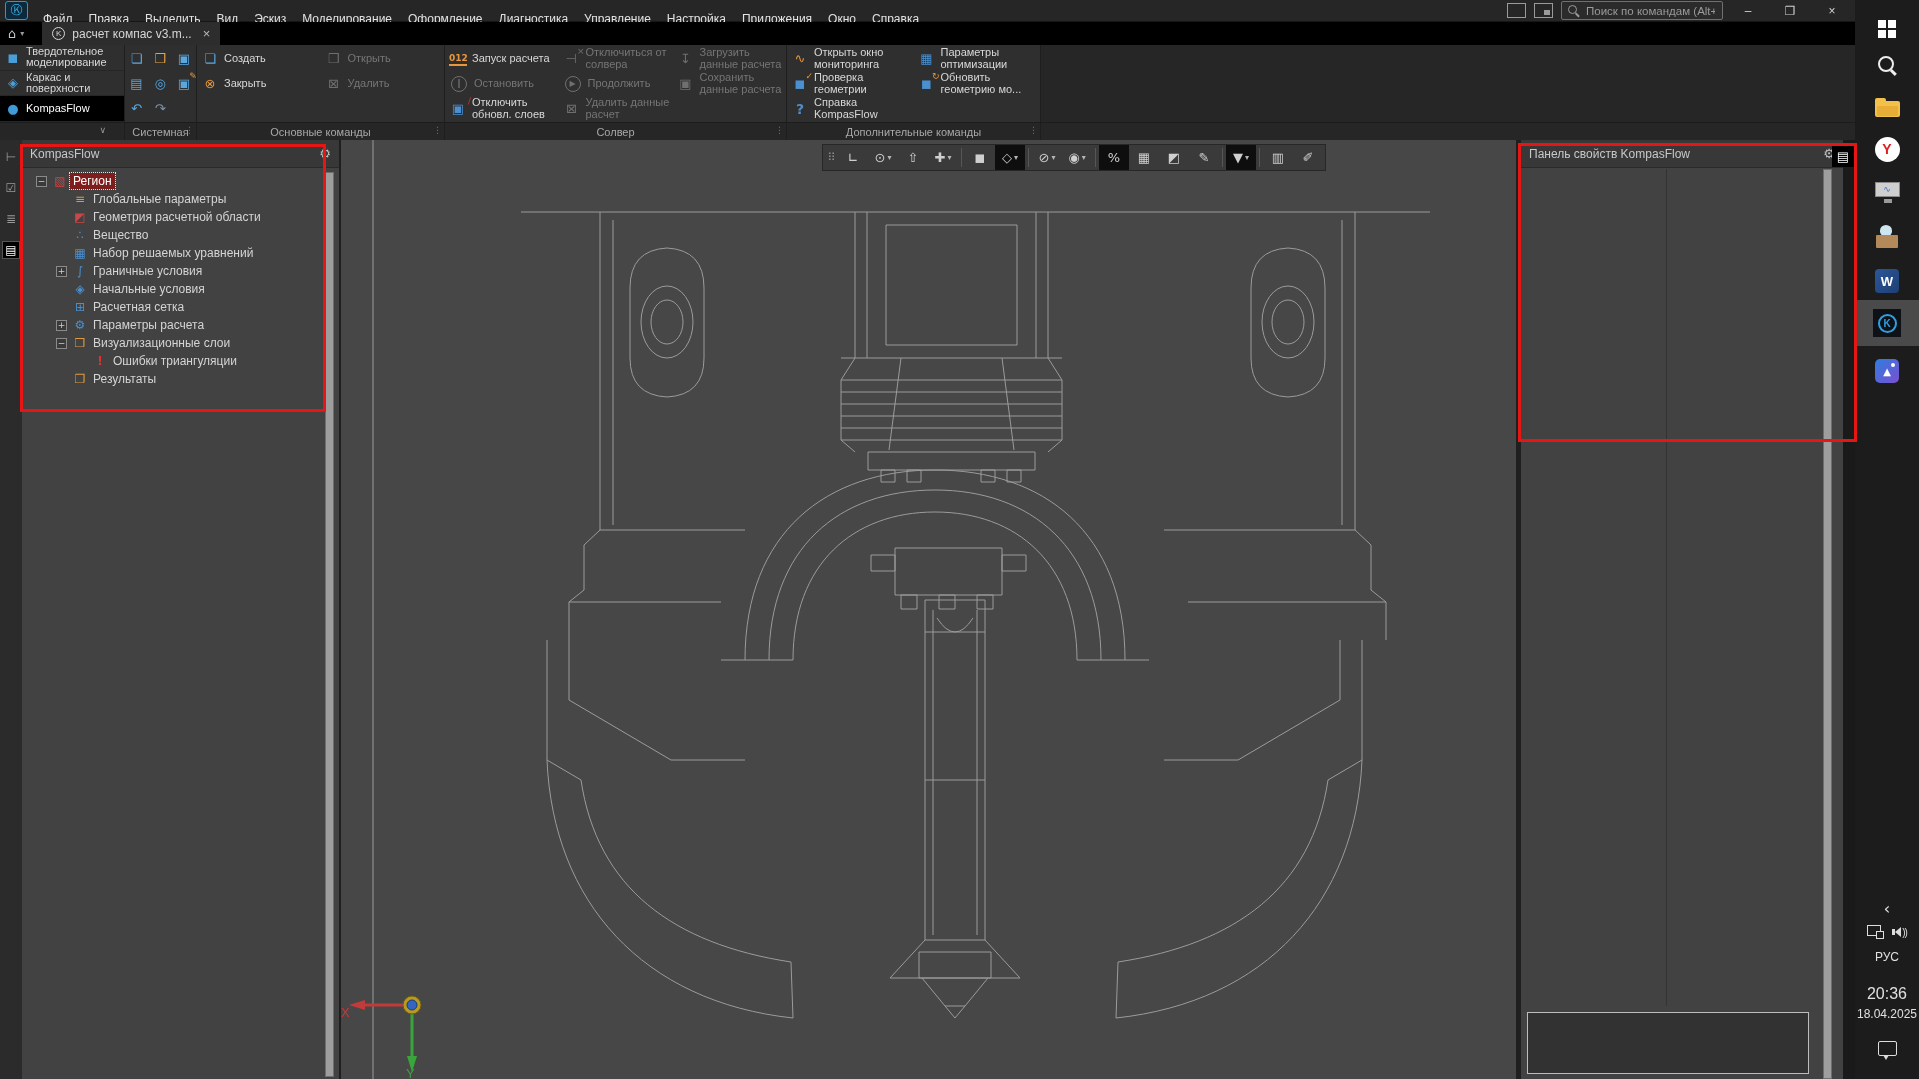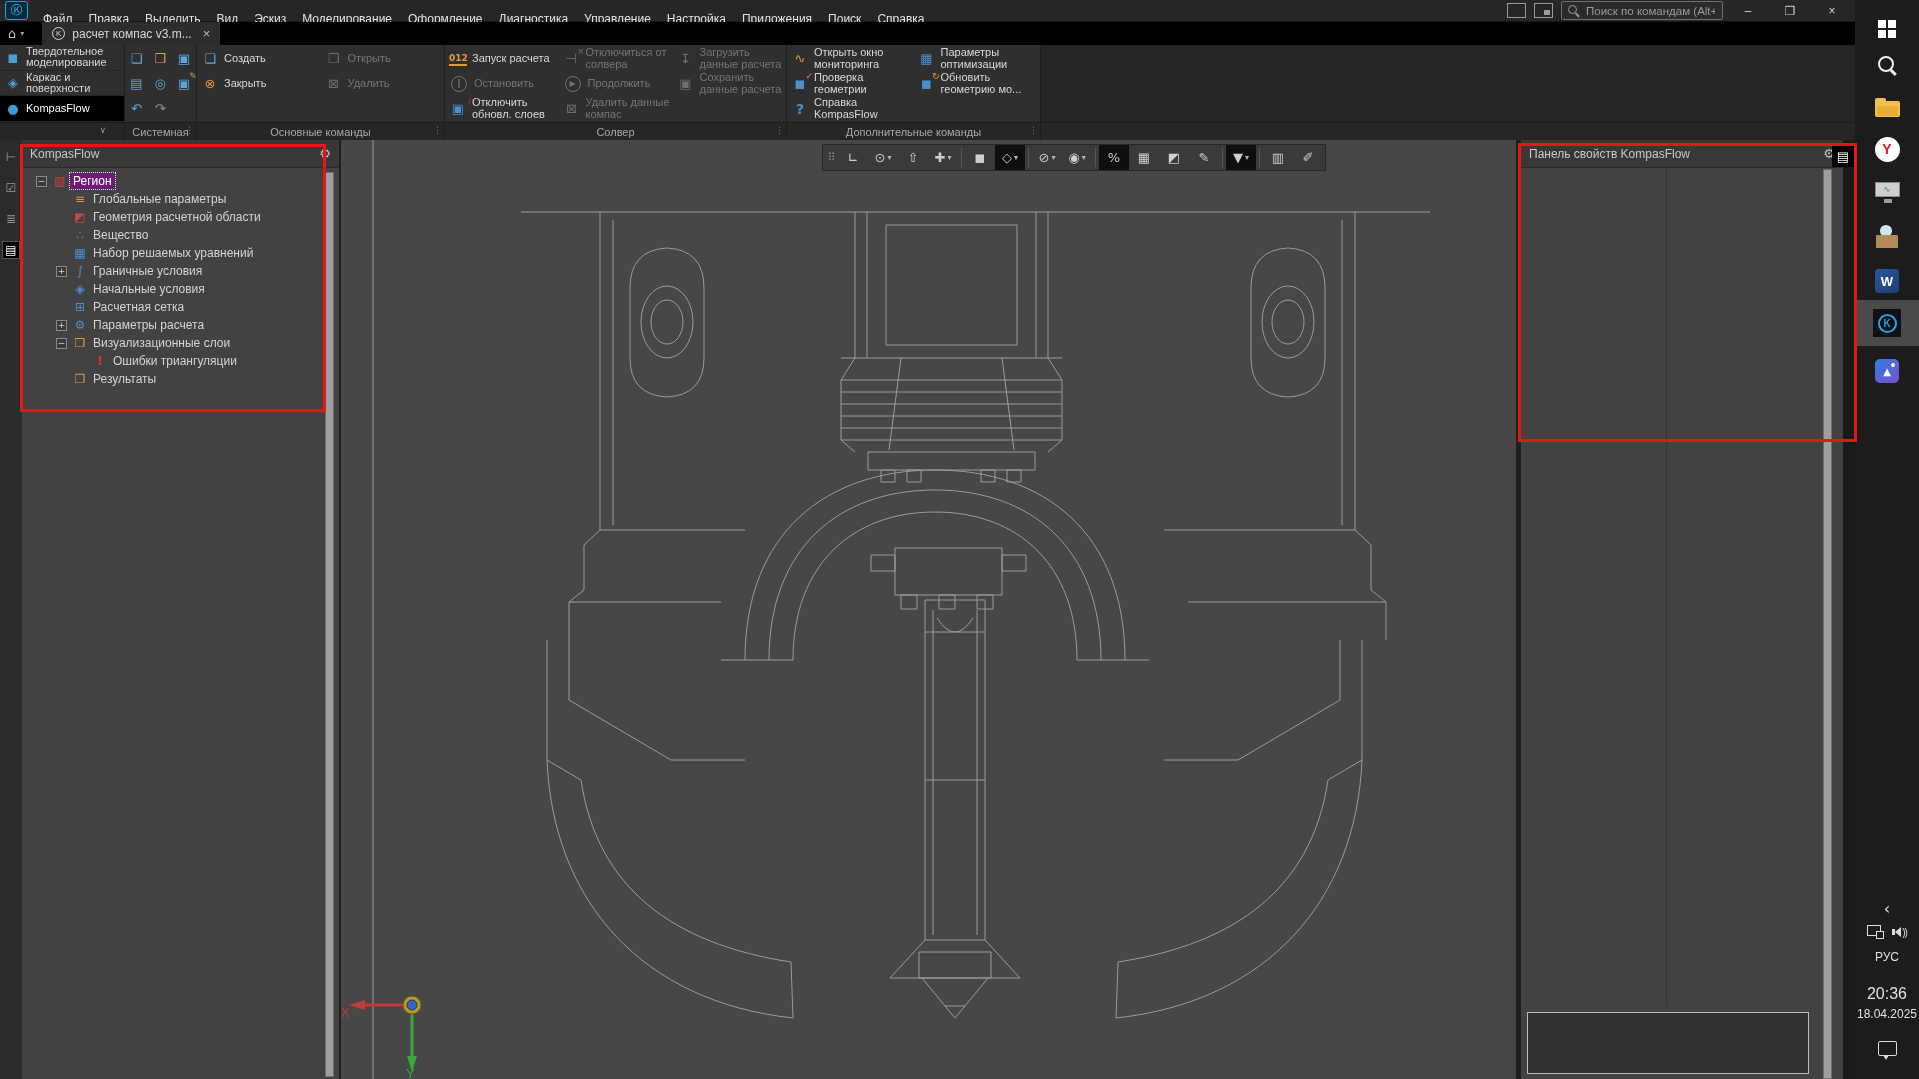--- a/index.html
+++ b/index.html
@@ -77,21 +77,21 @@
   .panel-header{height:27px;background:#383838;border-bottom:1px solid #2a2a2a;display:flex;align-items:center;
                 padding:0 8px;font-size:12px;color:#c8c8c8;}
   .panel-header .gear{margin-left:auto;color:#c0c0c0;font-size:13px;cursor:pointer;}
   .tree-body{position:absolute;left:0;top:32px;right:18px;bottom:0;overflow:hidden;}
   .tree-row{height:18px;display:flex;align-items:center;font-size:12px;color:#d4d4d4;white-space:nowrap;cursor:pointer;}
   .t-exp{width:14px;min-width:14px;display:flex;align-items:center;justify-content:center;}
   .t-exp.has{width:11px;min-width:11px;height:11px;border:1px solid #8a8a8a;background:#3a3a3a;color:#d0d0d0;
              font-size:9px;line-height:9px;margin-right:3px;box-sizing:border-box;}
   .t-icon{width:20px;min-width:20px;text-align:center;font-size:12px;}
   .t-label{padding:1px 3px;}
-  .t-label.selected{background:#701a75;color:#fff;outline:1px dotted #cfe3ff;}
+  .t-label.selected{background:#7f1d1d;color:#fff;outline:1px dotted #cfe3ff;}
   .v-scroll{position:absolute;width:9px;background:#9e9e9e;border:1px solid #6e6e6e;box-sizing:border-box;cursor:pointer;}
   .tree-scroll{right:5px;top:32px;bottom:2px;}
 
   .viewport{position:absolute;left:341px;top:0;width:1175px;height:939px;background:#474747;overflow:hidden;}
   .vp-toolbar{position:absolute;left:481px;top:4px;height:27px;background:#3a3a3a;border:1px solid #272727;
               display:flex;align-items:center;padding:0 2px;box-sizing:border-box;}
   .vp-btn{min-width:22px;height:25px;display:flex;align-items:center;justify-content:center;color:#cfcfcf;
           font-size:13px;padding:0 4px;cursor:pointer;}
   .vp-btn.active{background:#0e0e0e;}
   .vp-caret{font-size:8px;color:#b5b5b5;margin-left:2px;}
@@ -166,21 +166,21 @@
         <span class="menu-item">Правка</span>
         <span class="menu-item">Выделить</span>
         <span class="menu-item">Вид</span>
         <span class="menu-item">Эскиз</span>
         <span class="menu-item">Моделирование</span>
         <span class="menu-item">Оформление</span>
         <span class="menu-item">Диагностика</span>
         <span class="menu-item">Управление</span>
         <span class="menu-item">Настройка</span>
         <span class="menu-item">Приложения</span>
-        <span class="menu-item">Поиск</span>
+        <span class="menu-item">Окно</span>
         <span class="menu-item">Справка</span>
       </nav>
     <div class="mb-right">
       <span class="mb-ic"></span>
       <span class="mb-ic mb-ic2"></span>
       <div class="searchbox">
         <span class="s-ic">
             <span class="s-circle"></span>
             <span class="s-handle"></span>
           </span>
@@ -327,21 +327,21 @@
               <div class="rib-btn disabled">
                 <span class="bic ico circ">▶</span>
                 <span class="rb-lines">
                   <span>Продолжить</span>
                 </span>
               </div>
               <div class="rib-btn disabled">
                 <span class="bic ico">⊠</span>
                 <span class="rb-lines">
                   <span>Удалить данные</span>
-                  <span>компас</span>
+                  <span>расчет</span>
                 </span>
               </div>
             </div>
             <div class="rib-col" style="width: 114px;">
               <div class="rib-btn disabled">
                 <span class="bic ico">↧</span>
                 <span class="rb-lines">
                   <span>Загрузить</span>
                   <span>данные расчета</span>
                 </span>

